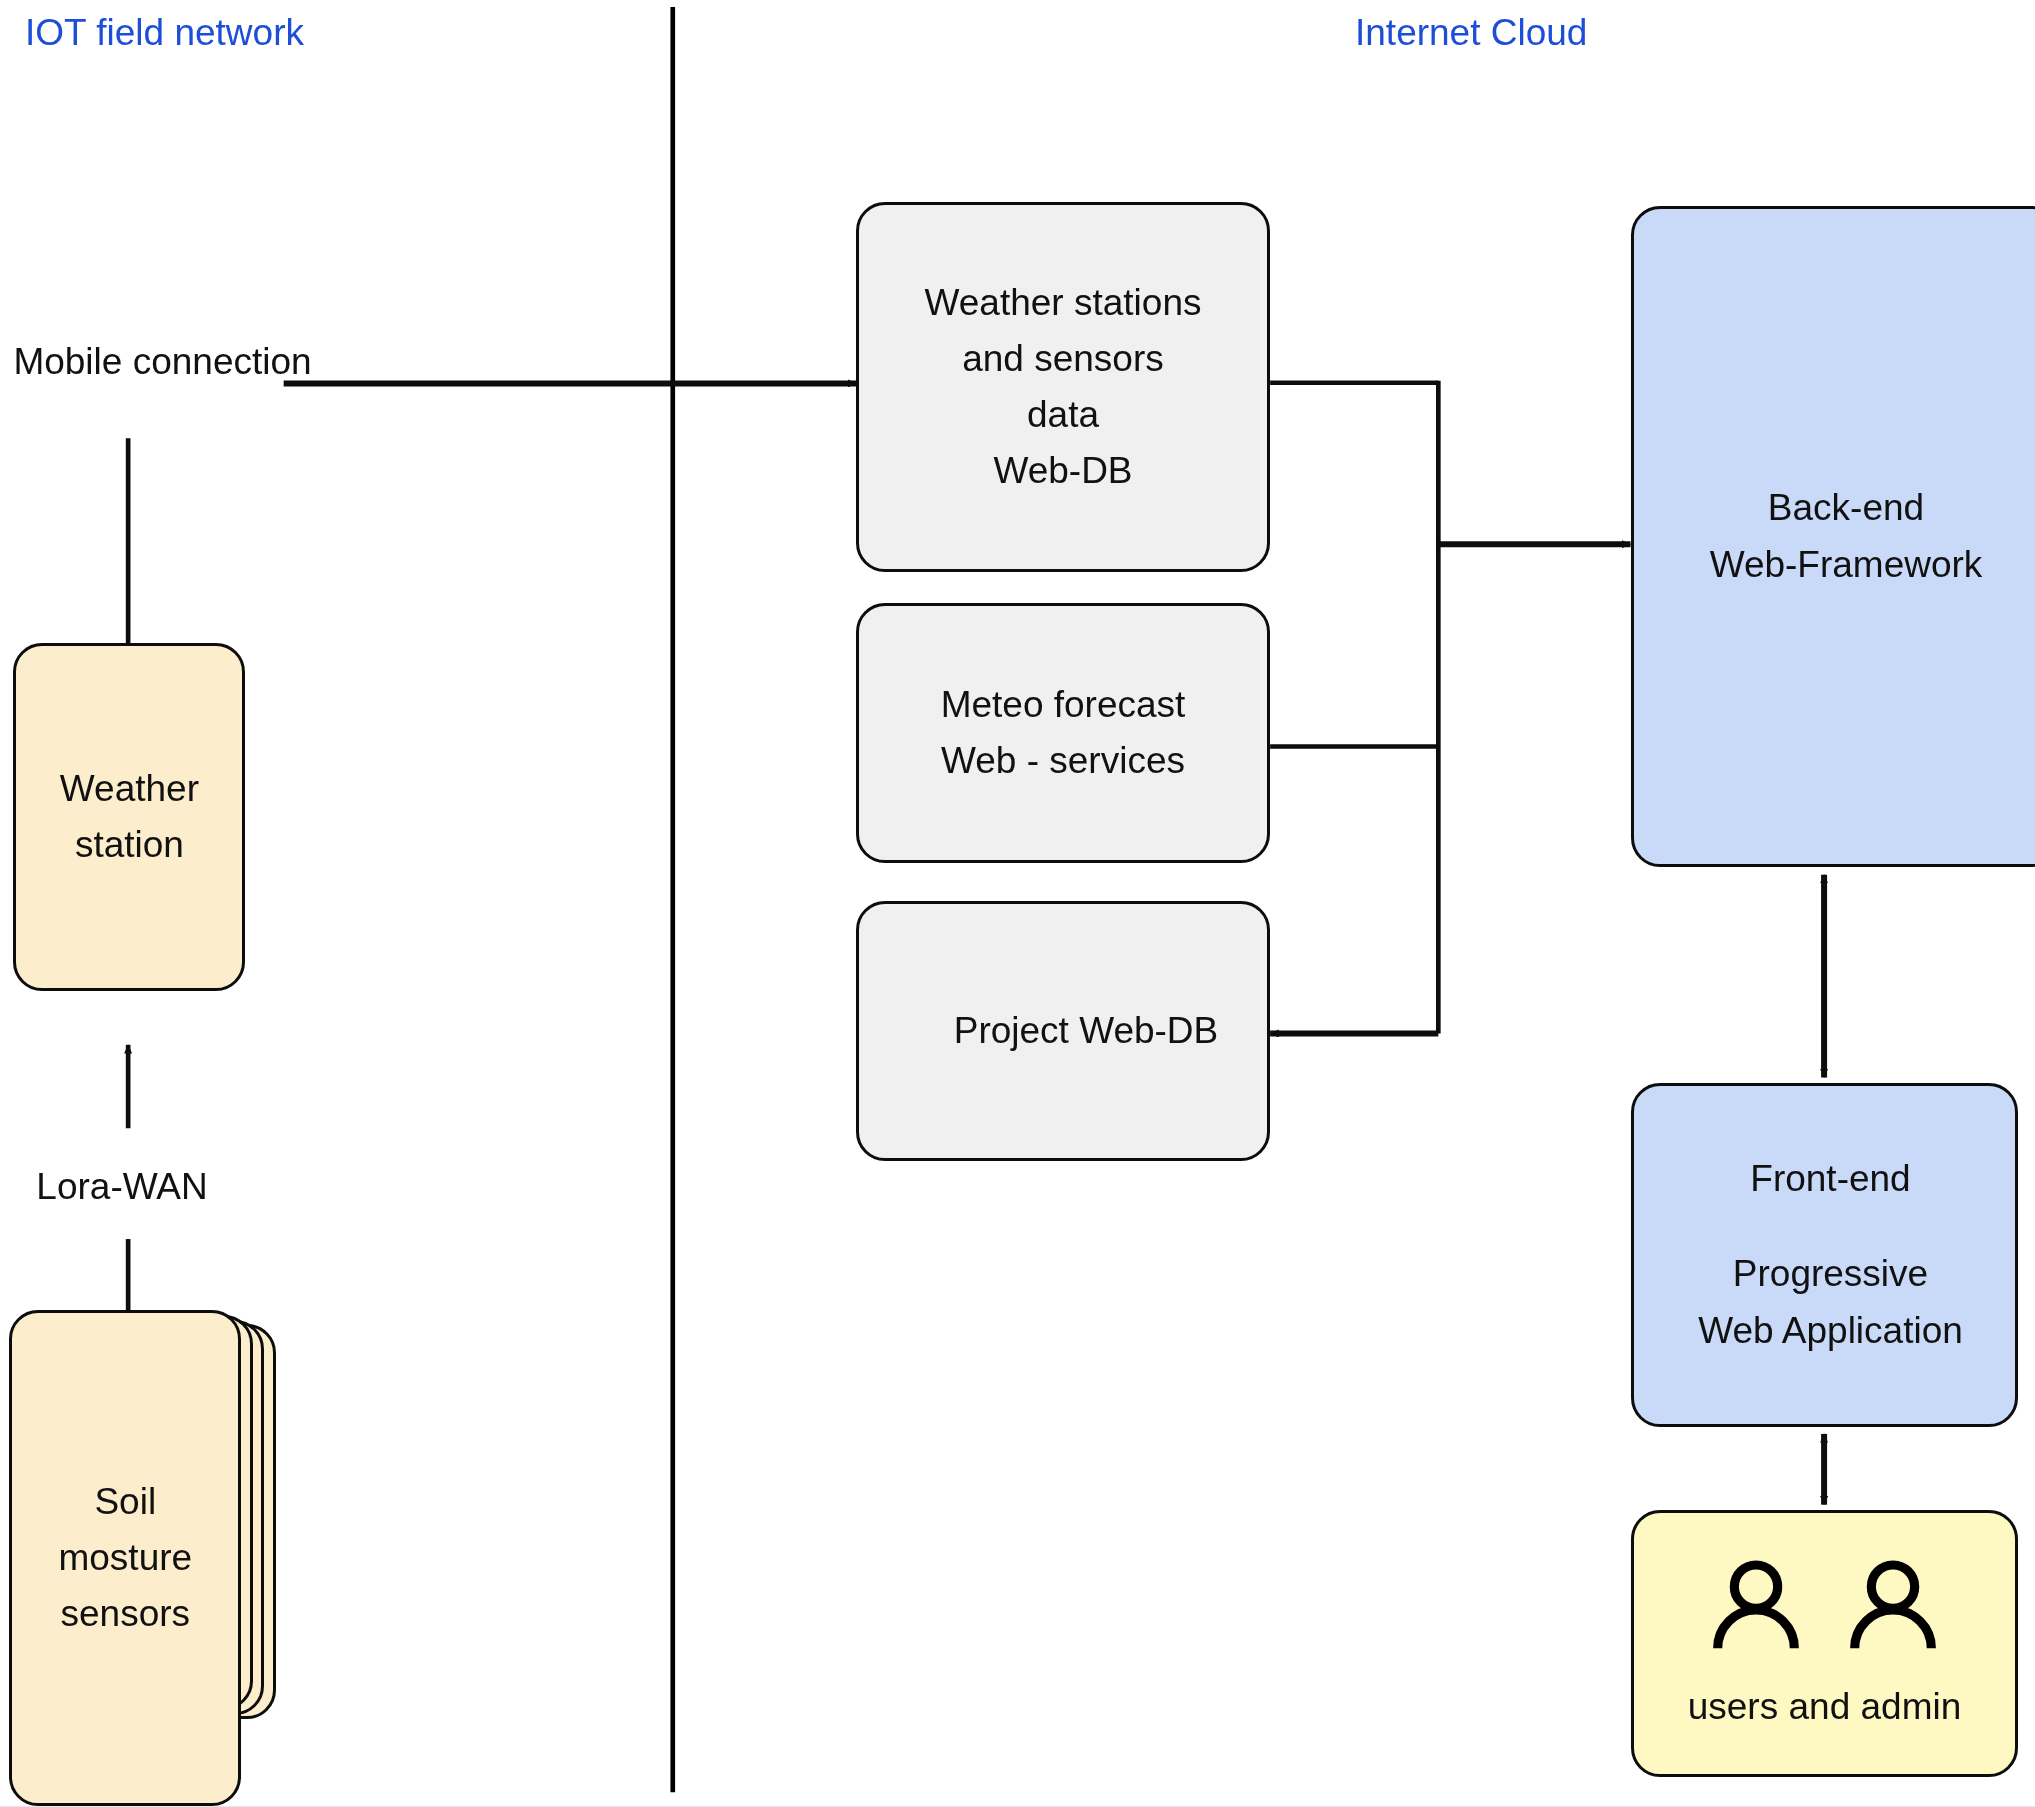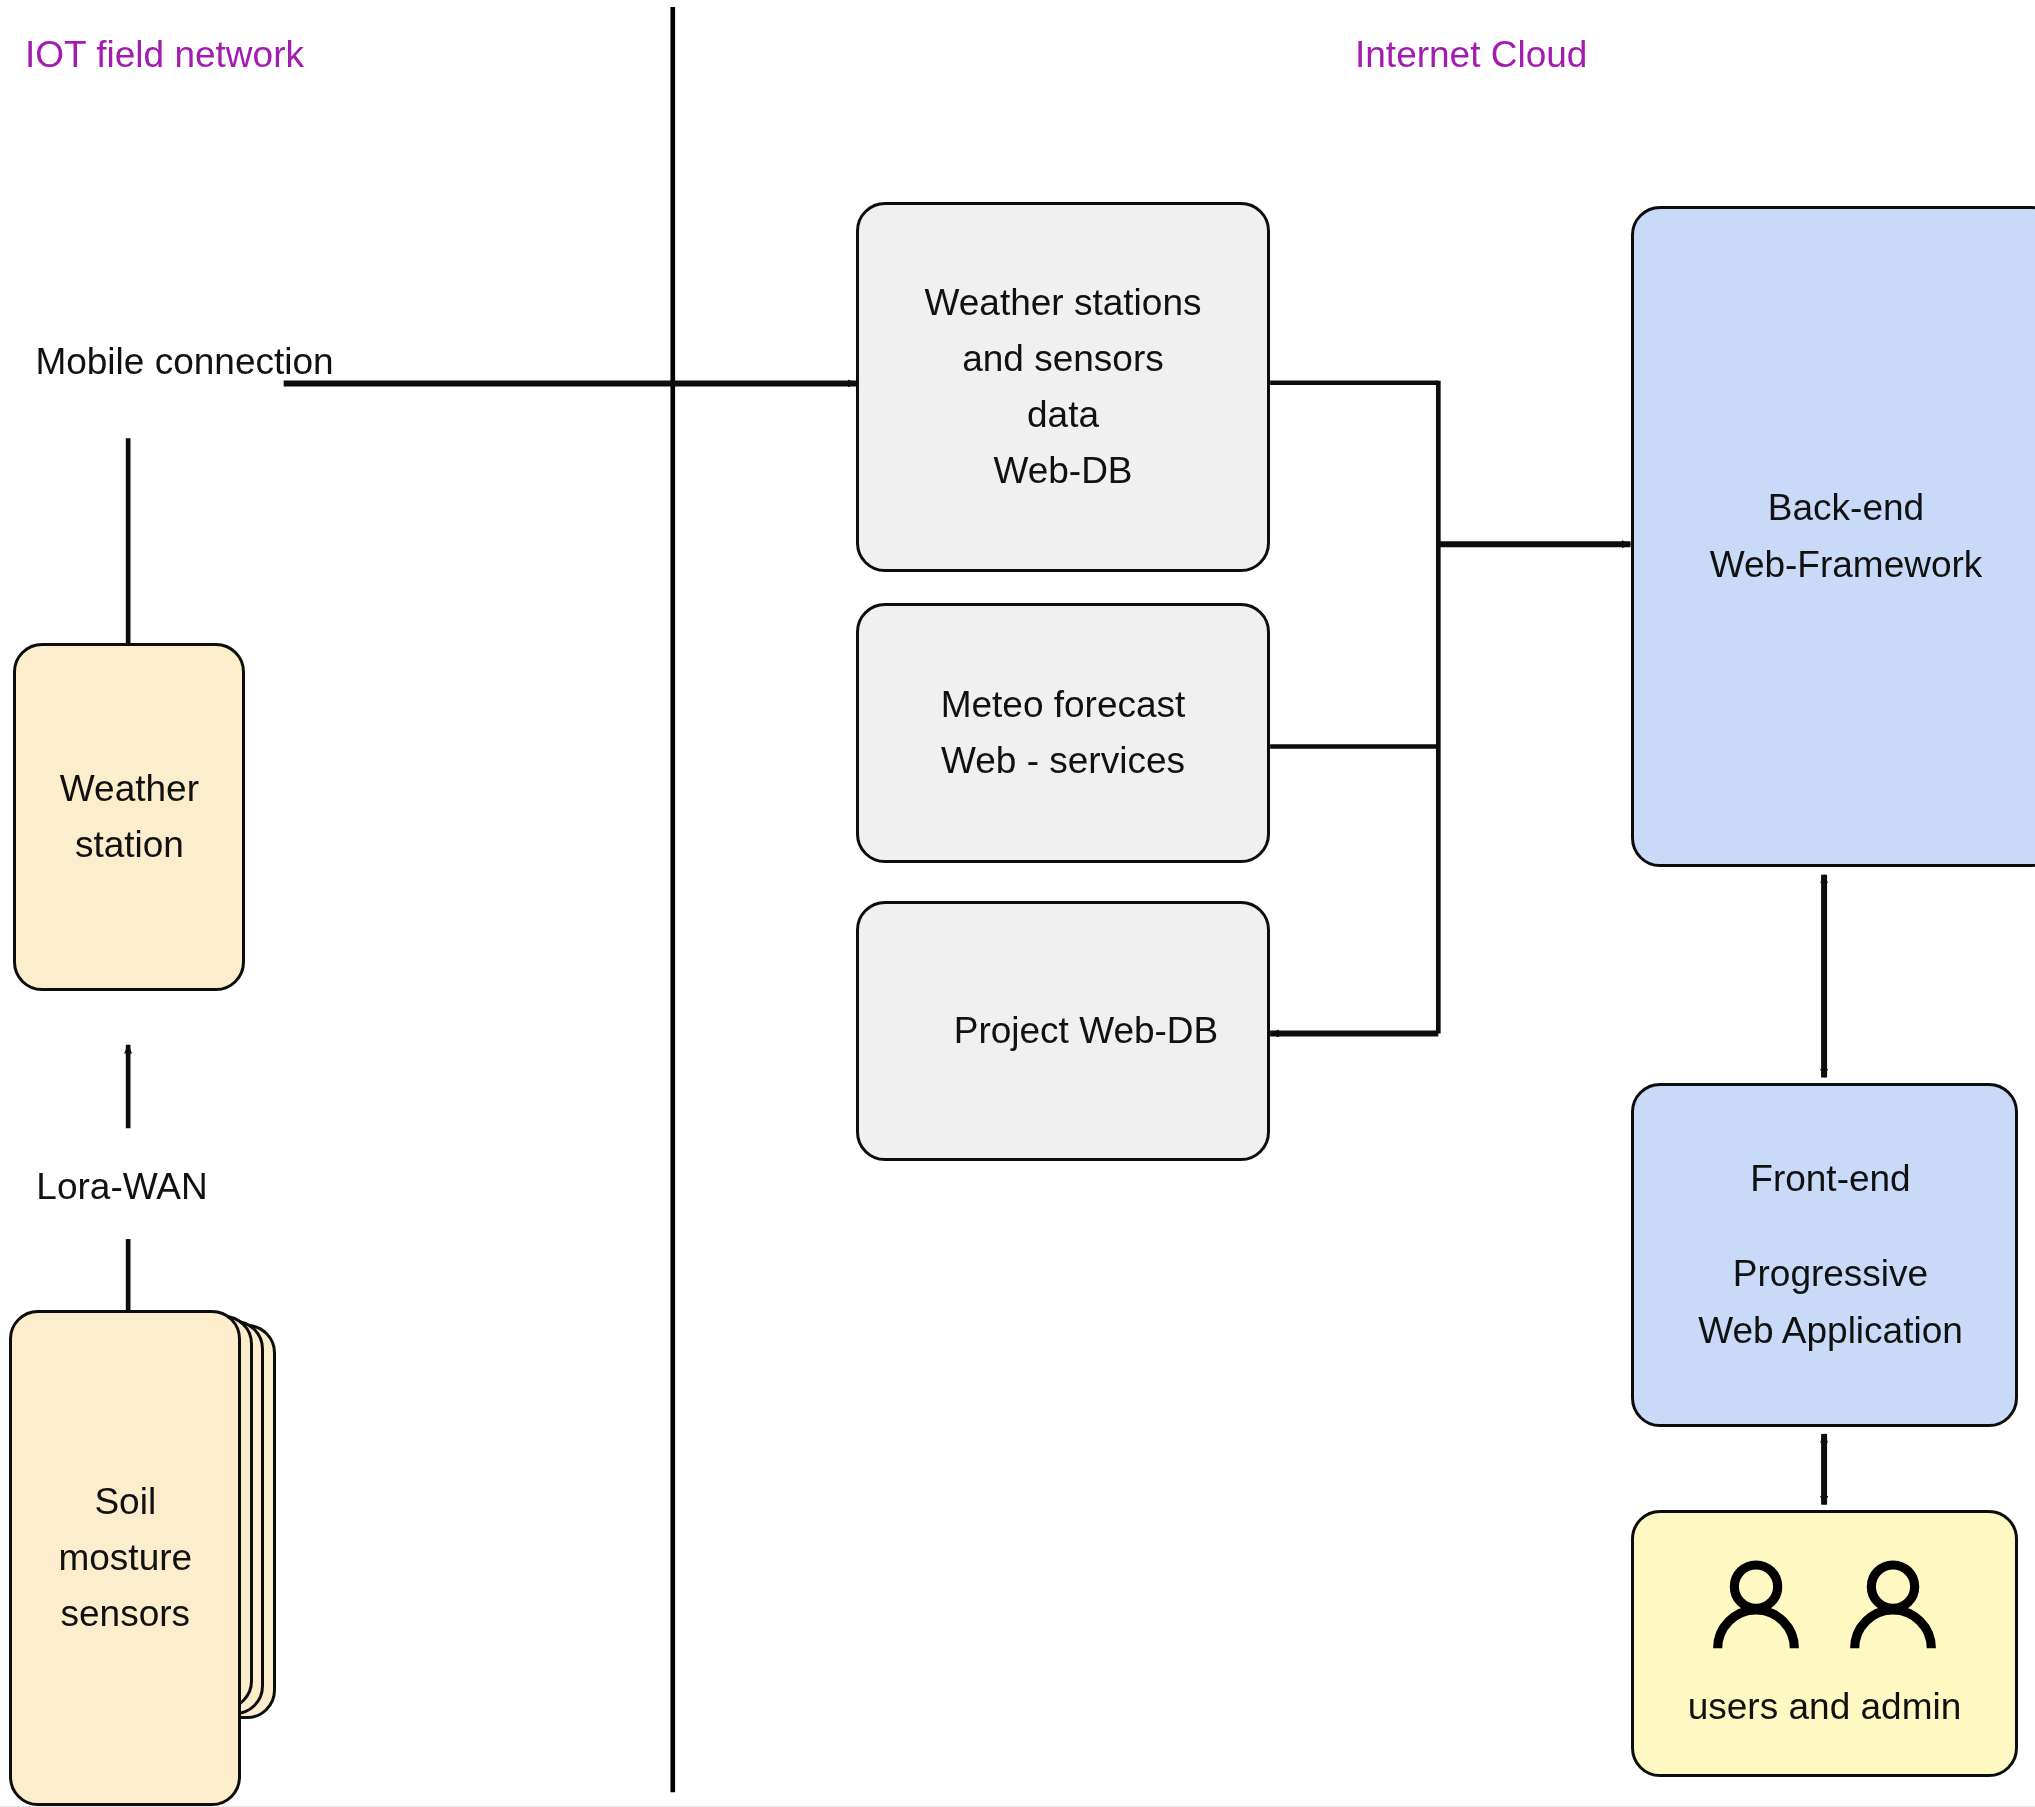--- a/index.html
+++ b/index.html
@@ -20,23 +20,22 @@
     overflow: hidden;
     border-bottom: 2px solid #e8e8e8;
     box-sizing: border-box;
   }
 
   
   .zone-label {
     position: absolute;
     font-size: 37px;
     line-height: 1.15;
-    color: #a21caf;
+    color: #1d4ed8;
     white-space: nowrap;
-    margin-top: 22px;
   }
 
   
   .node {
     position: absolute;
     box-sizing: border-box;
     border: 3.3px solid #0d0d0d;
     border-radius: 29px;
     display: flex;
     flex-direction: column;
@@ -98,21 +97,21 @@
 </style>
 </head>
 <body>
 
 <div id="canvas">
 
   <div class="zone-label" style="left:25px; top:12px;">IOT field network</div>
 
   <div class="zone-label" style="left:1355px; top:12px;">Internet Cloud</div>
 
-  <div class="edge-label" style="left:13.4px; top:339px; width:220px;margin-left:22px;">
+  <div class="edge-label" style="left:13.4px; top:339px; width:220px;">
     <span class="ln">Mobile</span>
     <span class="ln">connection</span>
   </div>
 
   <div class="edge-label" style="left:12px; top:1164px; width:220px;">
     <span class="ln">Lora-WAN</span>
   </div>
 
   <div class="node fill-yellow" style="left:13.4px; top:643px; width:232px; height:348px;">
     <span class="ln">Weather</span>

